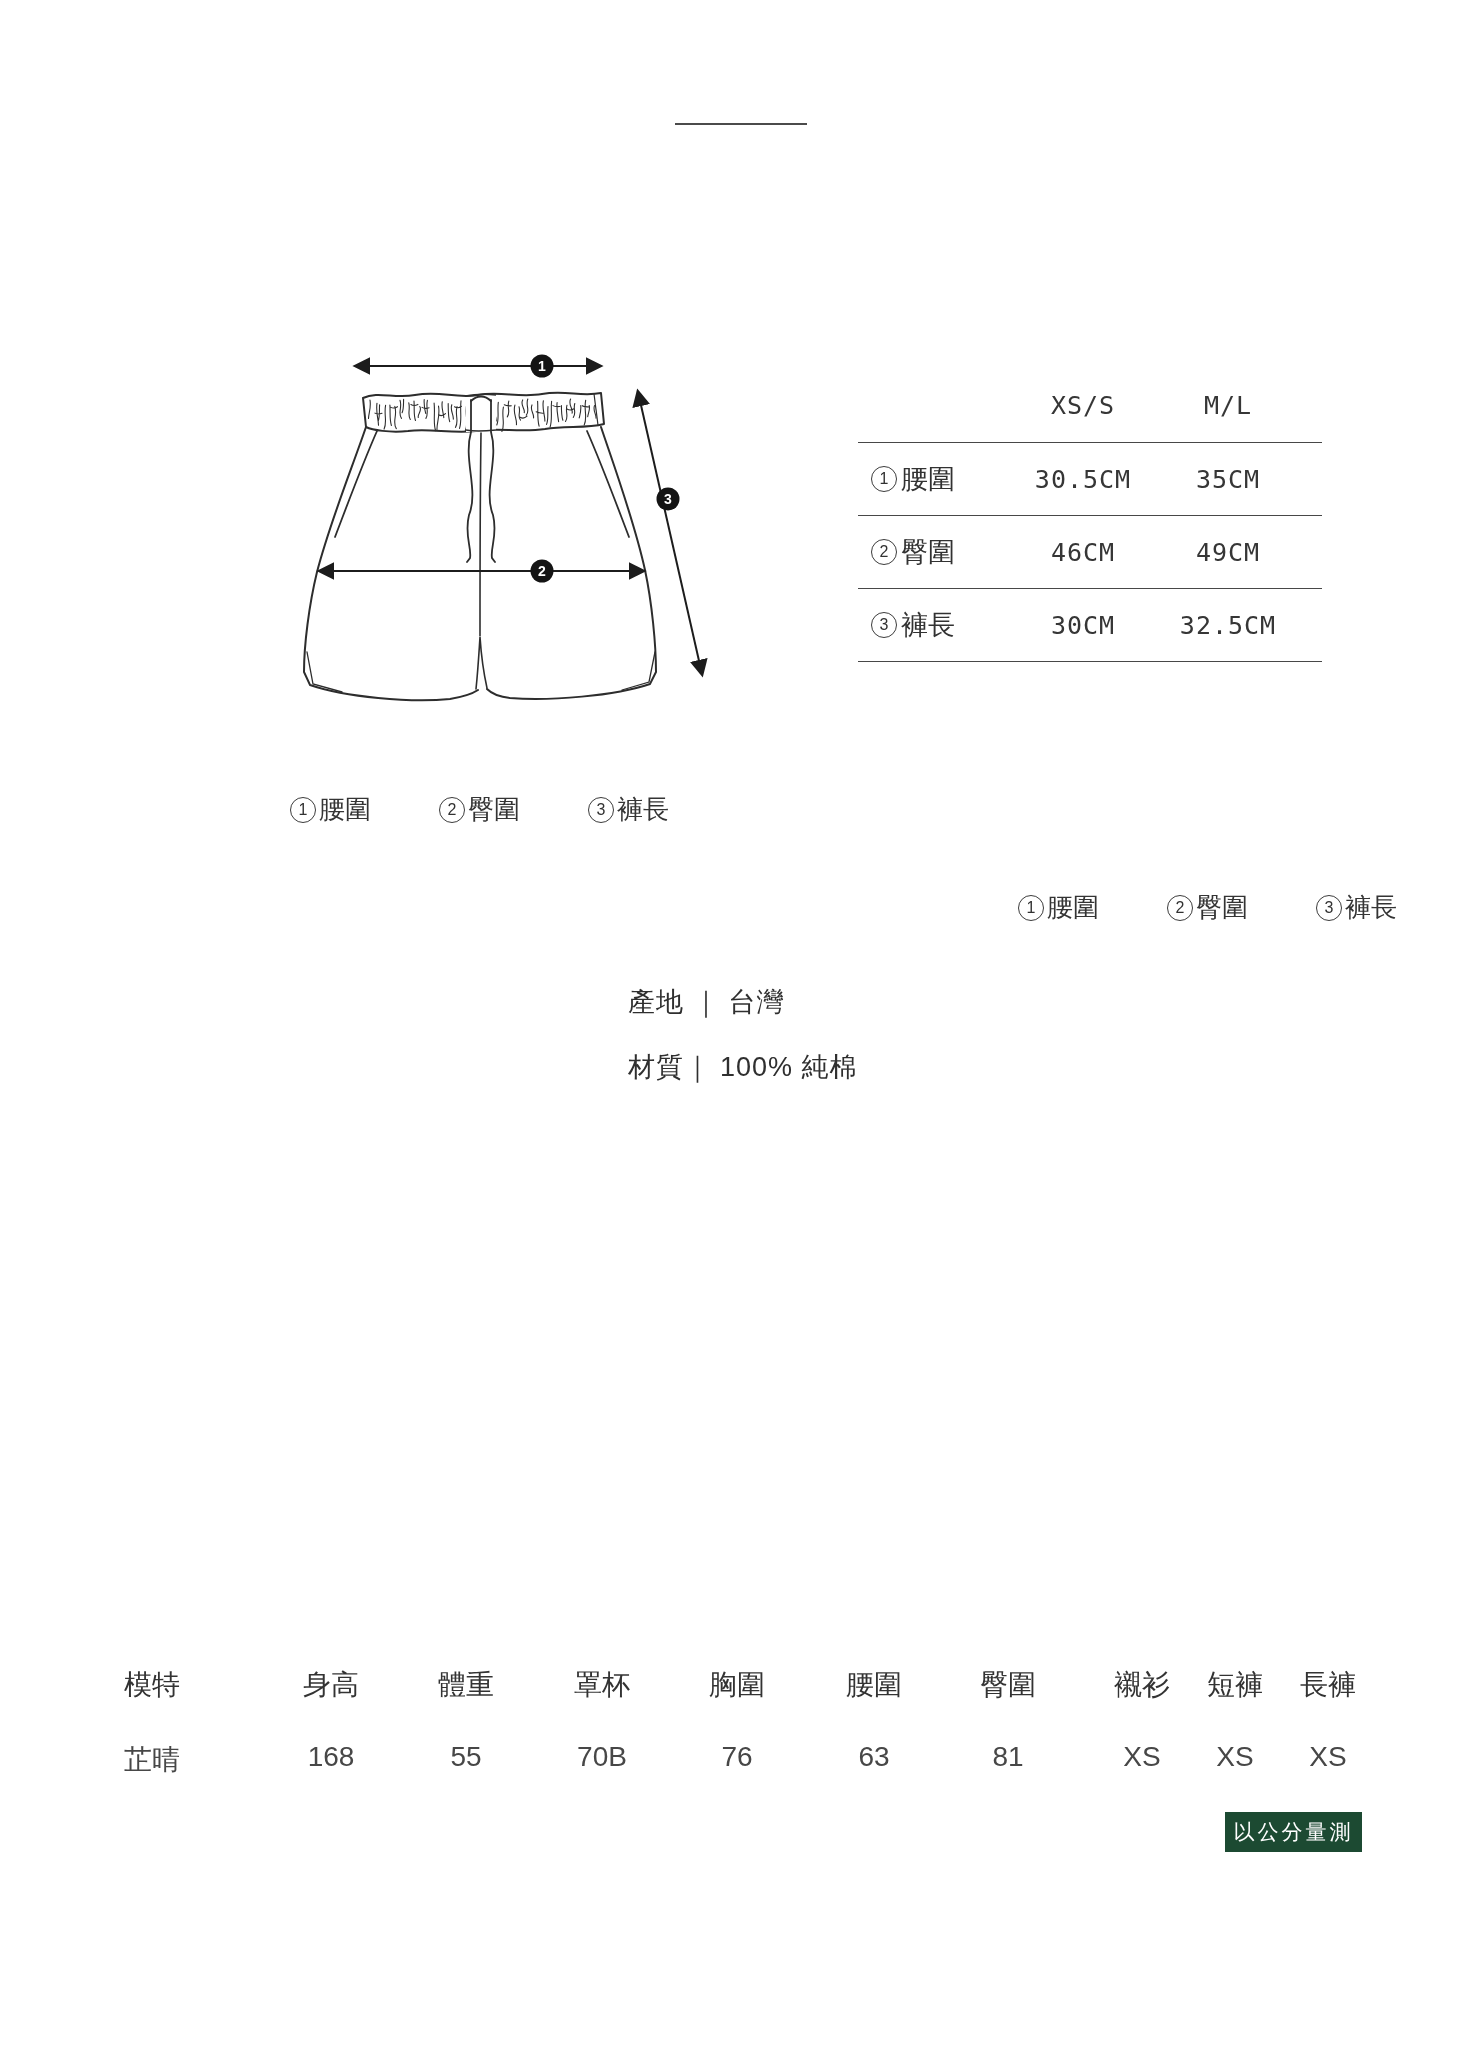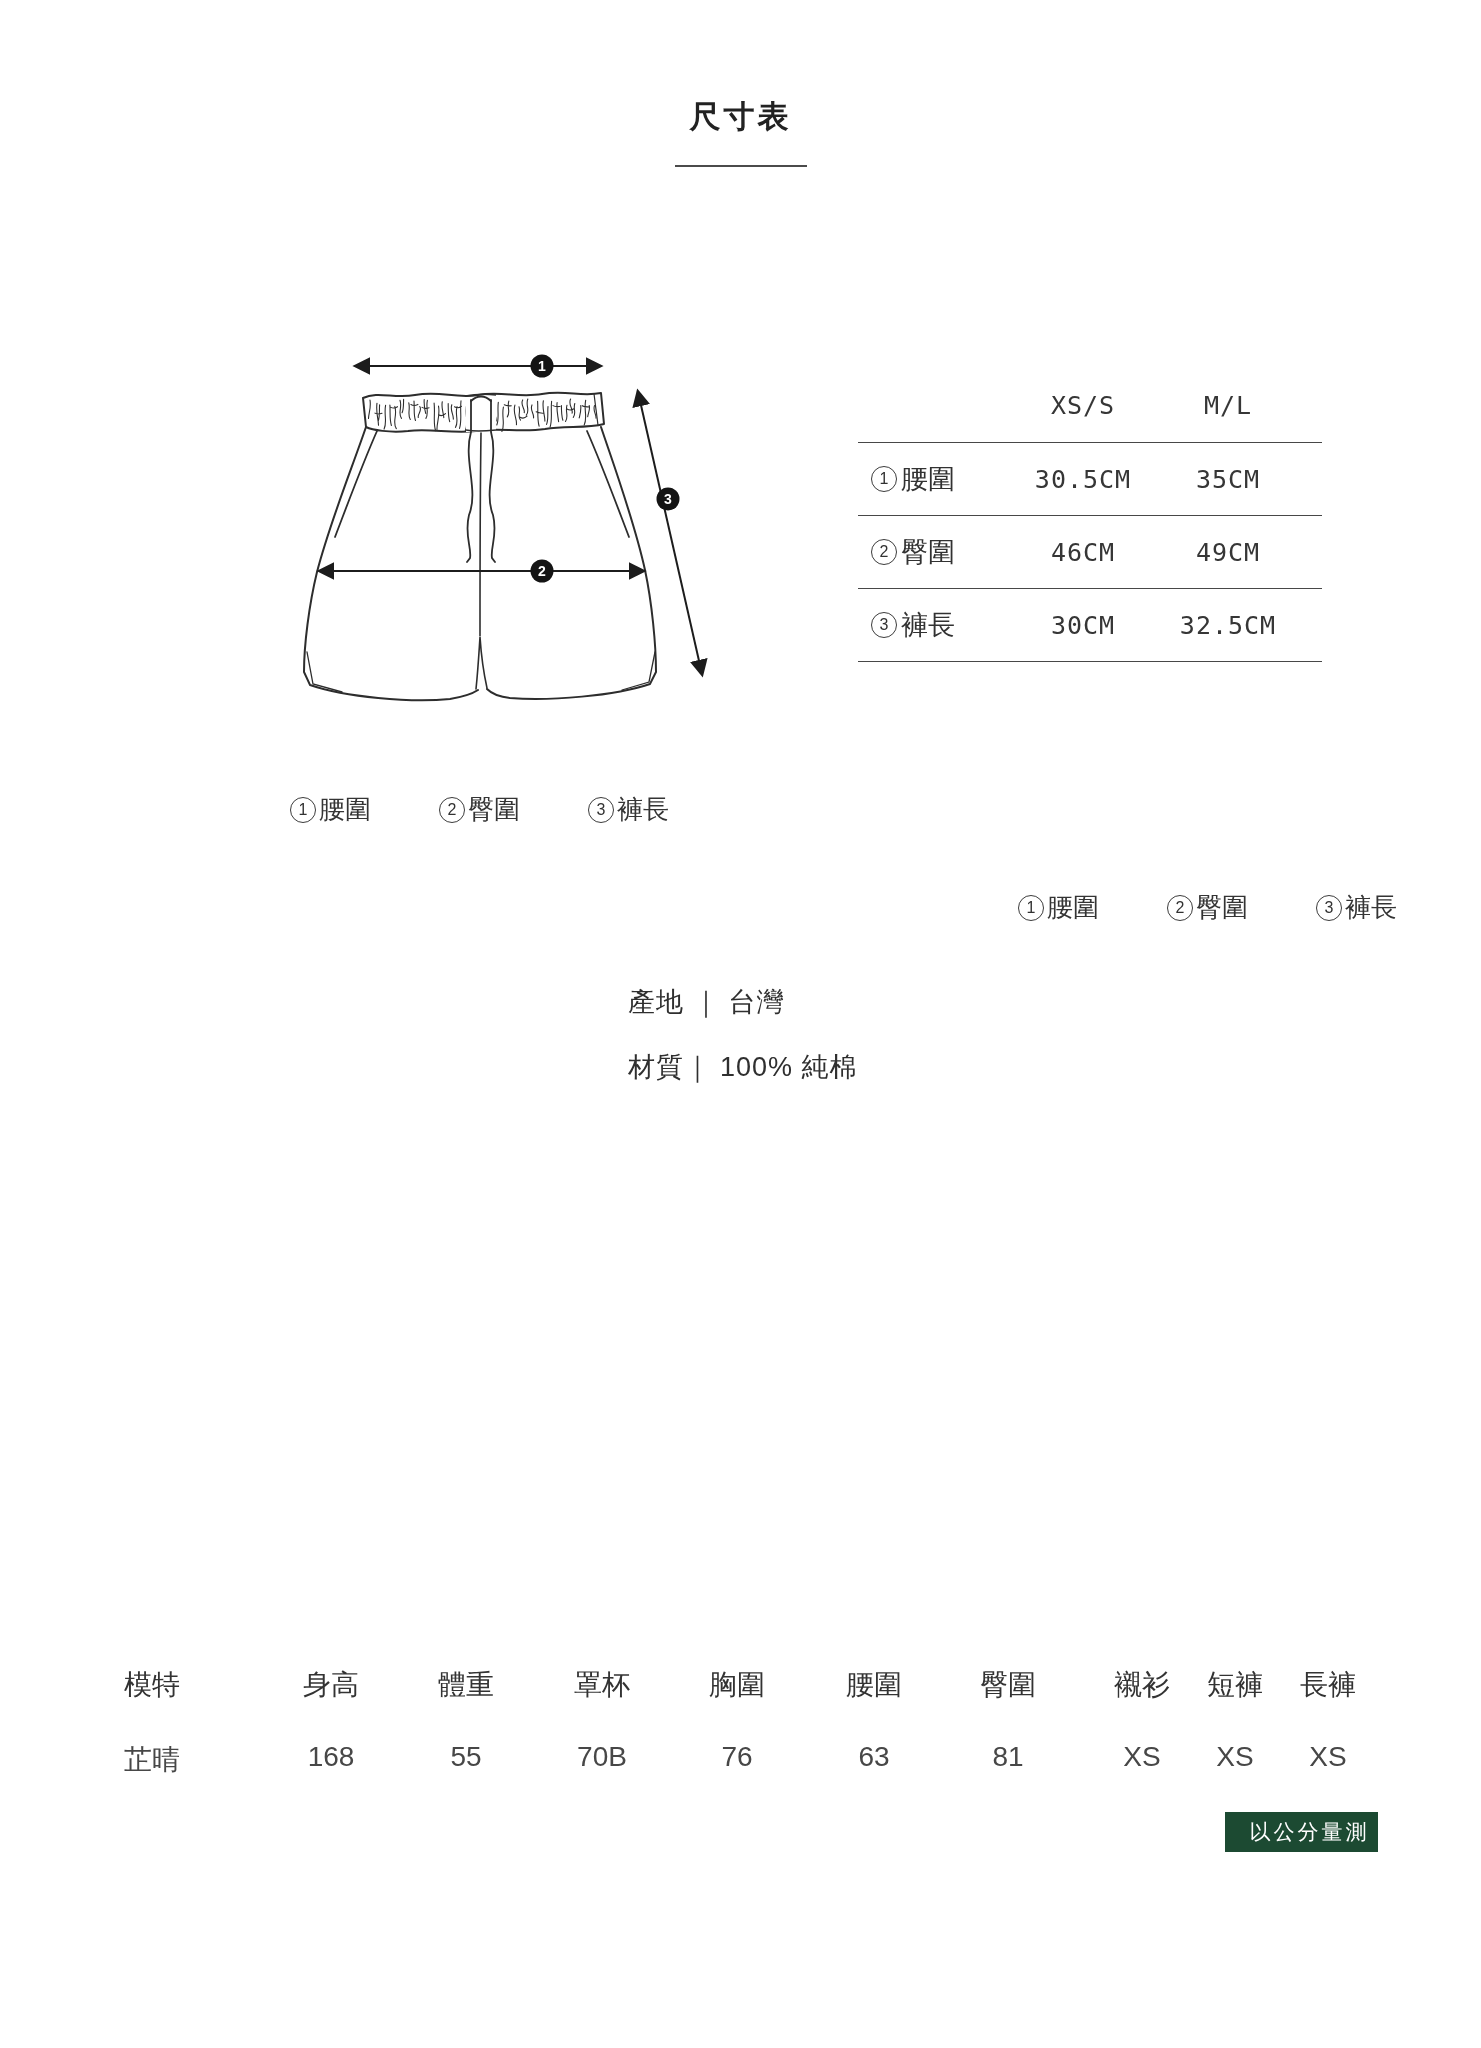--- a/index.html
+++ b/index.html
@@ -37,31 +37,30 @@
 
   
   .model-title{position:absolute;left:652px;top:1518px;width:220px;text-align:center;}
   .model-title h2{margin:0;font-size:29px;font-weight:bold;color:#222;letter-spacing:1px;white-space:nowrap;}
   .model-underline{margin:25px auto 0;width:220px;border-top:2px solid #4b4b4b;height:0;}
 
   .mt-cell{position:absolute;width:140px;text-align:center;white-space:nowrap;}
   .mt-head{top:1666px;font-size:28px;color:#333;}
   .mt-val{top:1741px;font-size:28px;color:#474747;}
 
-  .unit-badge{position:absolute;left:1225px;top:1812px;width:137px;height:40px;background:#1c4a32;color:#ffffff;display:flex;align-items:center;justify-content:center;font-size:21px;letter-spacing:3px;padding-left:16px;}
+  .unit-badge{position:absolute;left:1225px;top:1812px;width:137px;height:40px;background:#1c4a32;color:#ffffff;display:flex;align-items:center;justify-content:center;font-size:21px;letter-spacing:3px;}
 
   svg text.badge-num{font-family:"Liberation Sans",sans-serif;font-weight:bold;fill:#ffffff;}
 </style>
 </head>
 <body>
 
 <div class="page">
 
   <div class="title-block">
-    <h1>尺寸表</h1>
     <div class="title-underline"></div>
   </div>
 
   <svg style="position:absolute;left:285px;top:268px;" width="435" height="435" viewBox="285 268 435 435">
     <defs>
       <marker id="ah" viewBox="0 0 10 10" refX="8" refY="5" markerWidth="9" markerHeight="9" orient="auto-start-reverse">
         <path d="M0,0 L10,5 L0,10 z" fill="#1c1c1c"></path>
       </marker>
     </defs>
 

